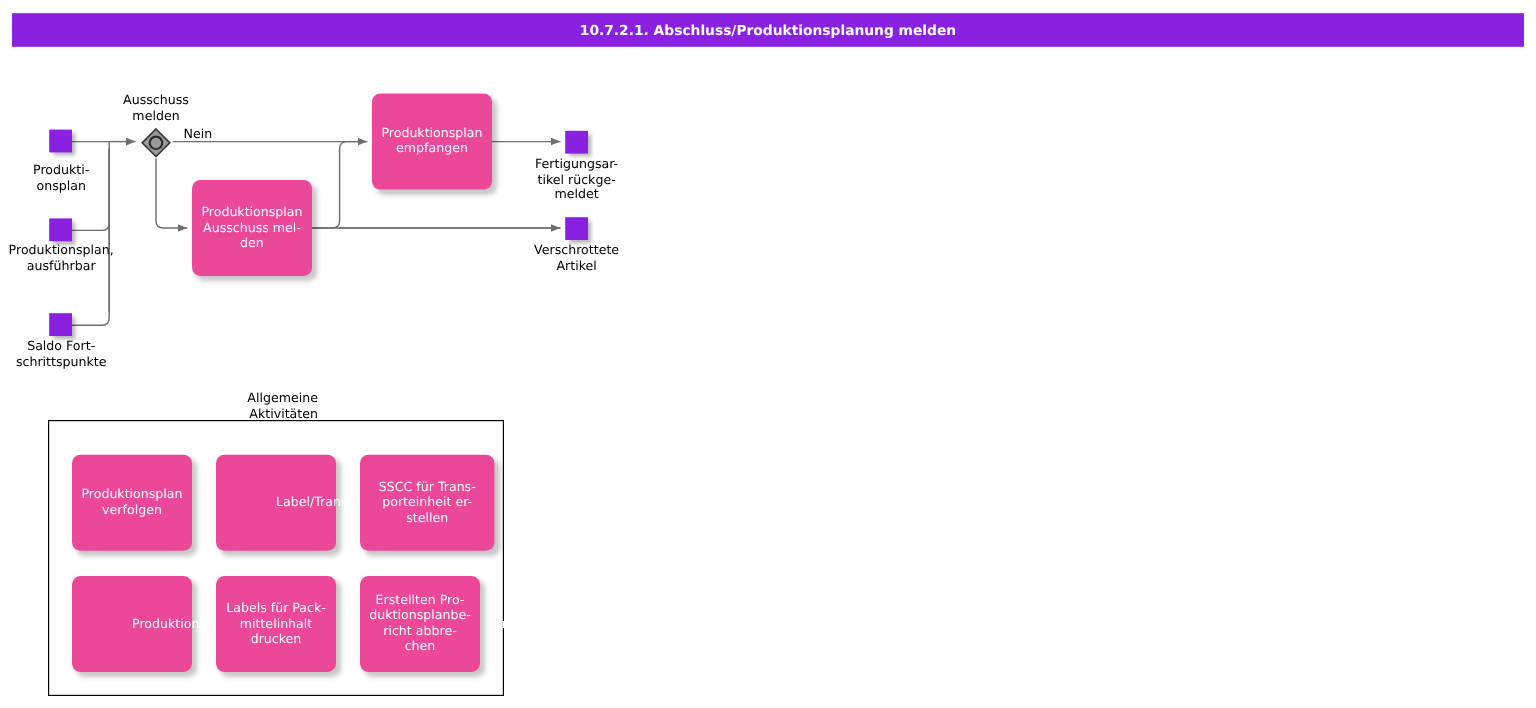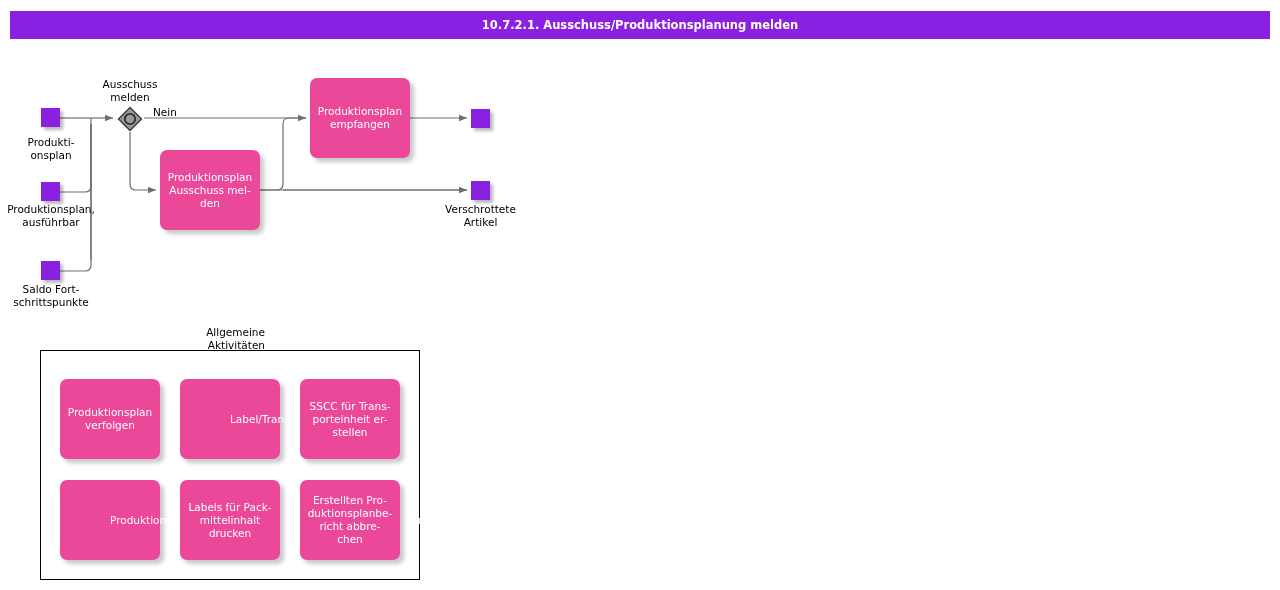--- a/index.html
+++ b/index.html
@@ -143,21 +143,21 @@
     line-height: 12.5px;
     white-space: pre-line;
   }
 </style>
 </head>
 <body>
 
 <div id="canvas">
 
   <div class="titlebar">
-    <span>10.7.2.1. Ausschuss/Produktionsplanung melden</span>
+    <span>10.7.2.1. Abschluss/Produktionsplanung melden</span>
   </div>
 
   <svg id="wires" width="1280" height="590" viewBox="0 0 1280 590">
     <defs>
       <marker id="arrow" markerWidth="9" markerHeight="9" refX="8" refY="3.2" orient="auto" markerUnits="userSpaceOnUse">
         <path d="M0,0 L8,3.2 L0,6.4 z" fill="#6e6e6e"></path>
       </marker>
     </defs>
     <g fill="none" stroke="#6e6e6e" stroke-width="1.2">
 
@@ -214,40 +214,43 @@
 Ausschuss mel-
 den</span>
   </div>
 
   <div class="greenbox" style="left:310px; top:78px; width:100px; height:80px;">
     <span class="gbtext">Produktionsplan
 empfangen</span>
   </div>
 
   <div class="dataobj" style="left:471px; top:109px;"></div>
+  <div class="dataobj-label" style="left:428px; top:131px; width:105px;">Fertigungsar-
+tikel rückge-
+meldet</div>
 
   <div class="dataobj" style="left:471px; top:181px;"></div>
   <div class="dataobj-label" style="left:428px; top:203px; width:105px;">Verschrottete
 Artikel</div>
 
   <div class="grouplabel">Allgemeine
 Aktivitäten</div>
   <div class="grouppanel"></div>
 
   <div class="greenbox" style="left:60px; top:379px; width:100px; height:80px;">
     <span class="gbtext">Produktionsplan
 verfolgen</span>
   </div>
 
   <div class="greenbox overflow" style="left:180px; top:379px; width:100px; height:80px;">
     <span class="gbtext">Label/Transporteinheit
 drucken</span>
   </div>
 
-  <div class="greenbox" style="left:300px; top:379px; width:100px; height:80px;">
+  <div class="greenbox" style="left:300px; top:379px; width:112px; height:80px;">
     <span class="gbtext">SSCC für Trans-
 porteinheit er-
 stellen</span>
   </div>
 
   <div class="greenbox overflow" style="left:60px; top:480px; width:100px; height:80px;">
     <span class="gbtext">Produktionsplanrückmeldung/automatische Waren-
 einnahme    stornieren</span>
   </div>
 

